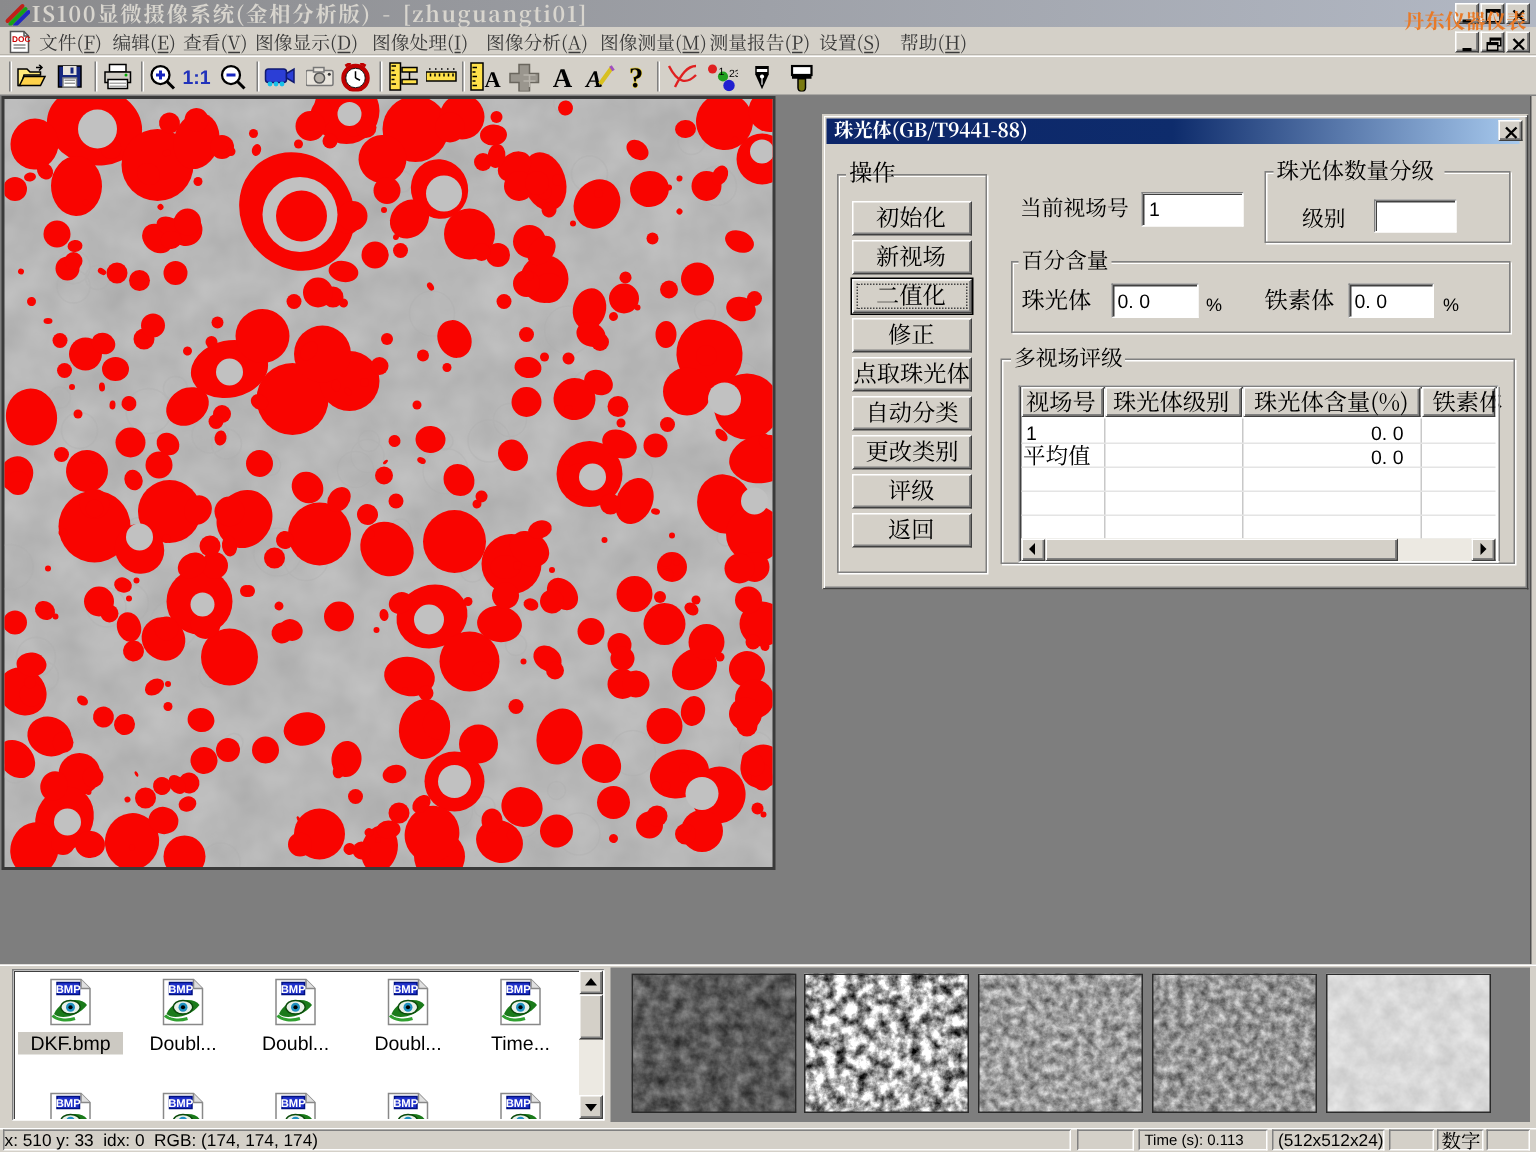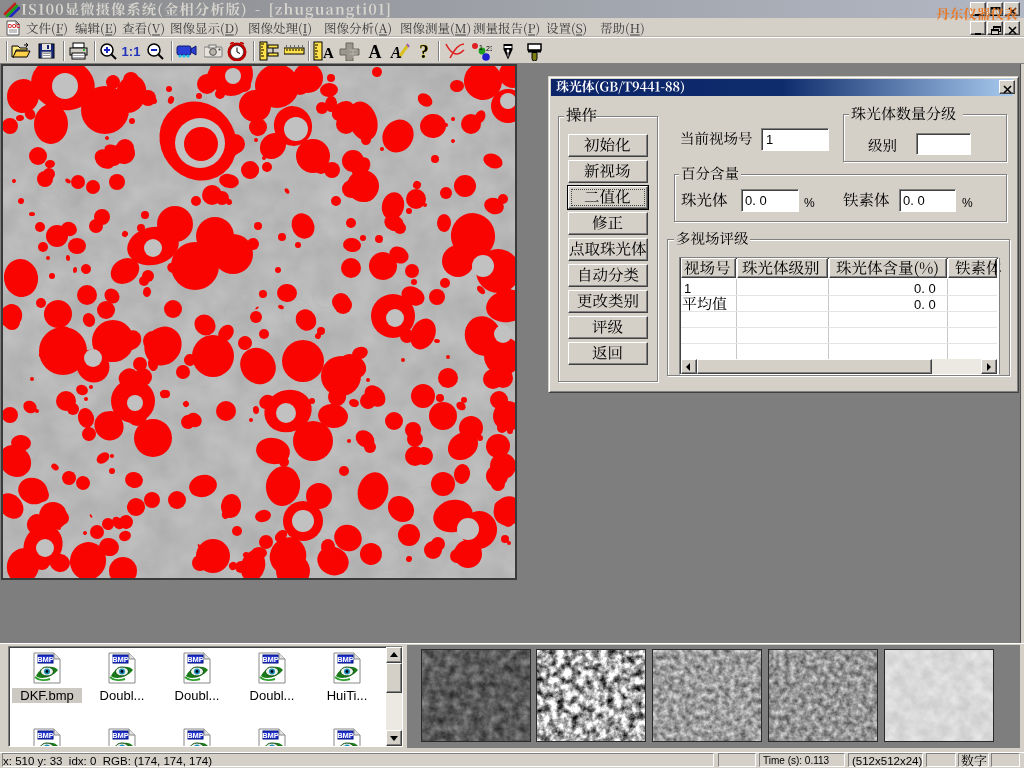--- a/index.html
+++ b/index.html
@@ -1083,21 +1083,21 @@
     <path d="M4 1 L24 1 L30 7 L30 31 L4 31 Z" fill="#fff" stroke="#888"></path>
     <path d="M24 1 L24 7 L30 7" fill="#e0e0e0" stroke="#888"></path>
     <rect x="8" y="3" width="15" height="8" fill="#2233cc" stroke="#001080"></rect>
     <text x="15.5" y="10" font-family="Liberation Sans" font-size="7.5" font-weight="bold" fill="#fff" text-anchor="middle">BMP</text>
     <path d="M6 24 C10 14 24 12 28 18 C22 26 10 28 6 24 Z" fill="#1a7a1a"></path>
     <ellipse cx="17" cy="19.5" rx="6.5" ry="4.5" fill="#e8f0e8" stroke="#0a4a0a"></ellipse>
     <circle cx="17" cy="19.5" r="3" fill="#2090c0"></circle>
     <circle cx="17" cy="19.5" r="1.4" fill="#000"></circle>
     <path d="M5 25 C8 28 14 29 20 27" stroke="#30a030" stroke-width="2" fill="none"></path>
   </svg>
-<div class="txt" style="left:312px;top:688px;width:70px;text-align:center;font-size:13px;">HuiTi...</div>
+<div class="txt" style="left:312px;top:688px;width:70px;text-align:center;font-size:13px;">Time...</div>
 <svg class="t" style="left:330px;top:728px" width="34" height="18" viewBox="0 0 34 18">
     <path d="M4 1 L24 1 L30 7 L30 31 L4 31 Z" fill="#fff" stroke="#888"></path>
     <path d="M24 1 L24 7 L30 7" fill="#e0e0e0" stroke="#888"></path>
     <rect x="8" y="3" width="15" height="8" fill="#2233cc" stroke="#001080"></rect>
     <text x="15.5" y="10" font-family="Liberation Sans" font-size="7.5" font-weight="bold" fill="#fff" text-anchor="middle">BMP</text>
     <path d="M6 24 C10 14 24 12 28 18 C22 26 10 28 6 24 Z" fill="#1a7a1a"></path>
     <ellipse cx="17" cy="19.5" rx="6.5" ry="4.5" fill="#e8f0e8" stroke="#0a4a0a"></ellipse>
     <circle cx="17" cy="19.5" r="3" fill="#2090c0"></circle>
     <circle cx="17" cy="19.5" r="1.4" fill="#000"></circle>
     <path d="M5 25 C8 28 14 29 20 27" stroke="#30a030" stroke-width="2" fill="none"></path>

